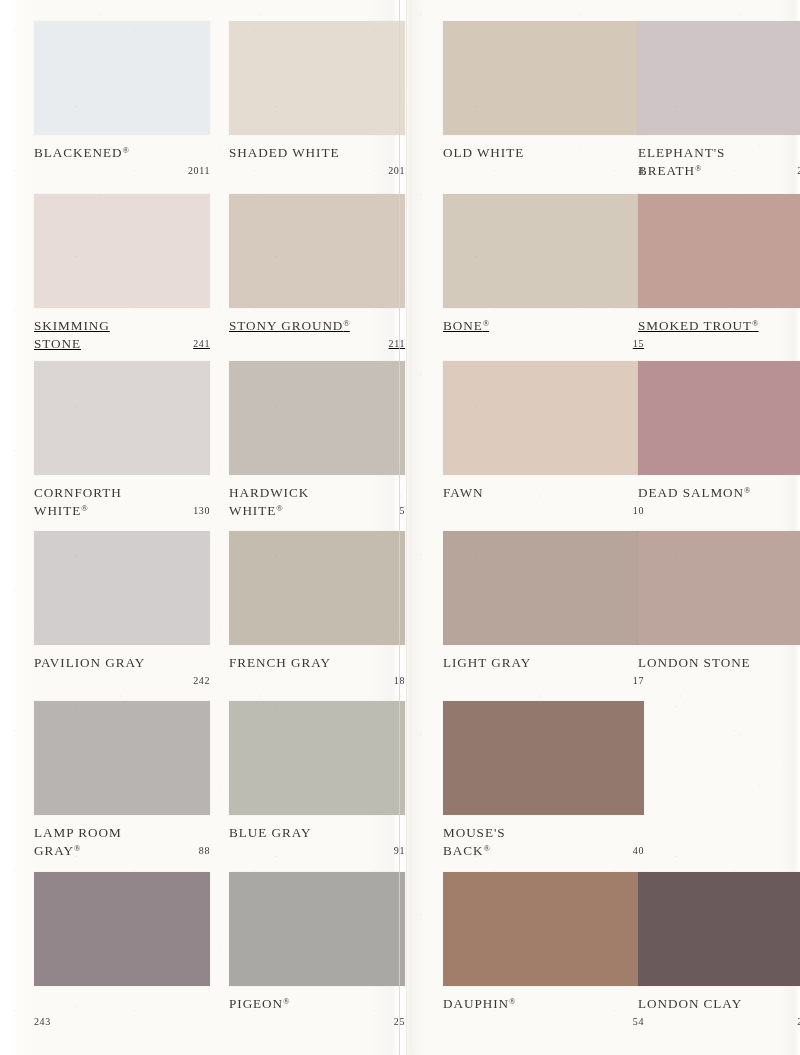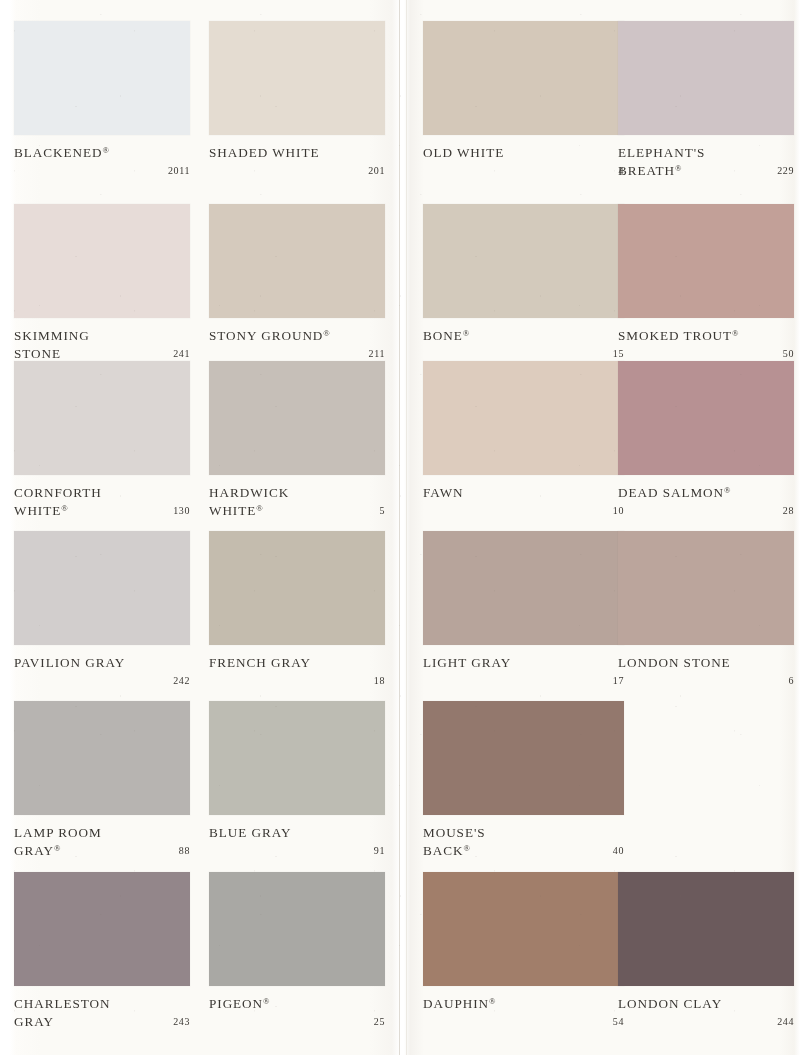--- a/index.html
+++ b/index.html
@@ -60,20 +60,21 @@
   }
   .fold-line.a { left: 399px; }
   .fold-line.b { left: 406px; background: #e6e2da; opacity: .7; }
 
   
   .panel {
     position: absolute;
     top: 0;
     height: 1055px;
     z-index: 1;
+    padding-left: 20px;
   }
   #panel-left  { left: 0px;   width: 399px; }
   #panel-right { left: 407px; width: 393px; }
 
   .swatch-grid {
     position: relative;
     width: 100%;
     height: 100%;
   }
 
@@ -123,21 +124,21 @@
   }
 
   
   #panel-left .color-entry.col-0  { left: 14px;  width: 176px; }
   #panel-left .color-entry.col-1  { left: 209px; width: 176px; }
   #panel-right .color-entry.col-0 { left: 16px;  width: 201px; }
   #panel-right .color-entry.col-1 { left: 211px; width: 176px; }
 
   
   .row-0 { top: 21px; }
-  .row-1 { top: 204px; }
+  .row-1 { top: 194px; text-decoration: underline; }
   .row-2 { top: 361px; }
   .row-3 { top: 531px; }
   .row-4 { top: 701px; }
   .row-5 { top: 872px; }
 
   
   #scan-grain {
     position: absolute;
     inset: 0;
     z-index: 4;
@@ -237,22 +238,20 @@
           <div class="color-chip" title="BLUE GRAY" style="background: rgb(189, 188, 179);"></div>
           <div class="caption">
             <div class="color-name">BLUE GRAY</div>
             <div class="color-number">91</div>
           </div>
         </div>
         <div class="color-entry col-0 row-5">
           <div class="color-chip" title="CHARLESTON
 GRAY" style="background: rgb(147, 134, 138);"></div>
           <div class="caption">
-            <div class="color-name">CHARLESTON
-GRAY</div>
             <div class="color-number">243</div>
           </div>
         </div>
         <div class="color-entry col-1 row-5">
           <div class="color-chip" title="PIGEON" style="background: rgb(169, 168, 164);"></div>
           <div class="caption">
             <div class="color-name">PIGEON<span class="reg-mark">®</span></div>
             <div class="color-number">25</div>
           </div>
         </div>

